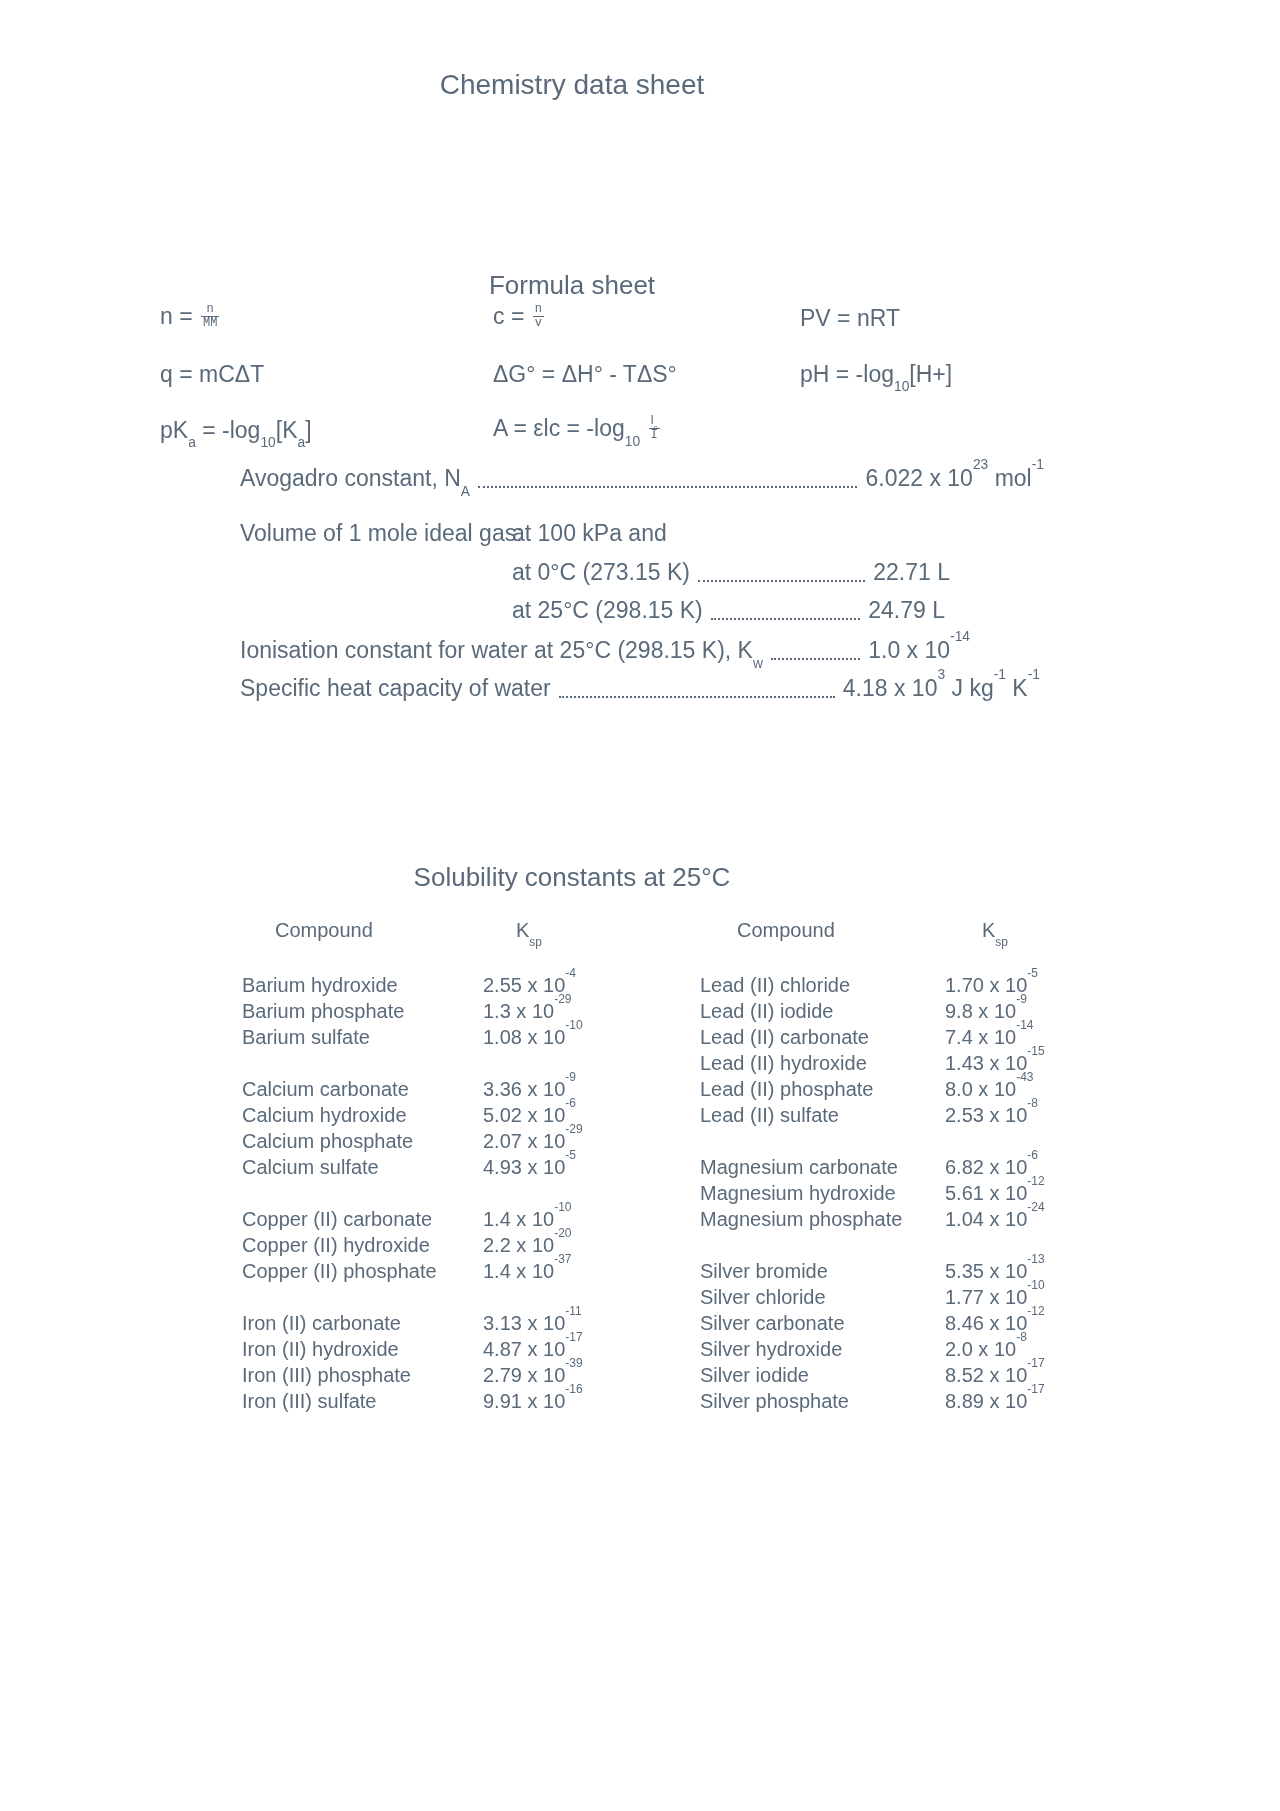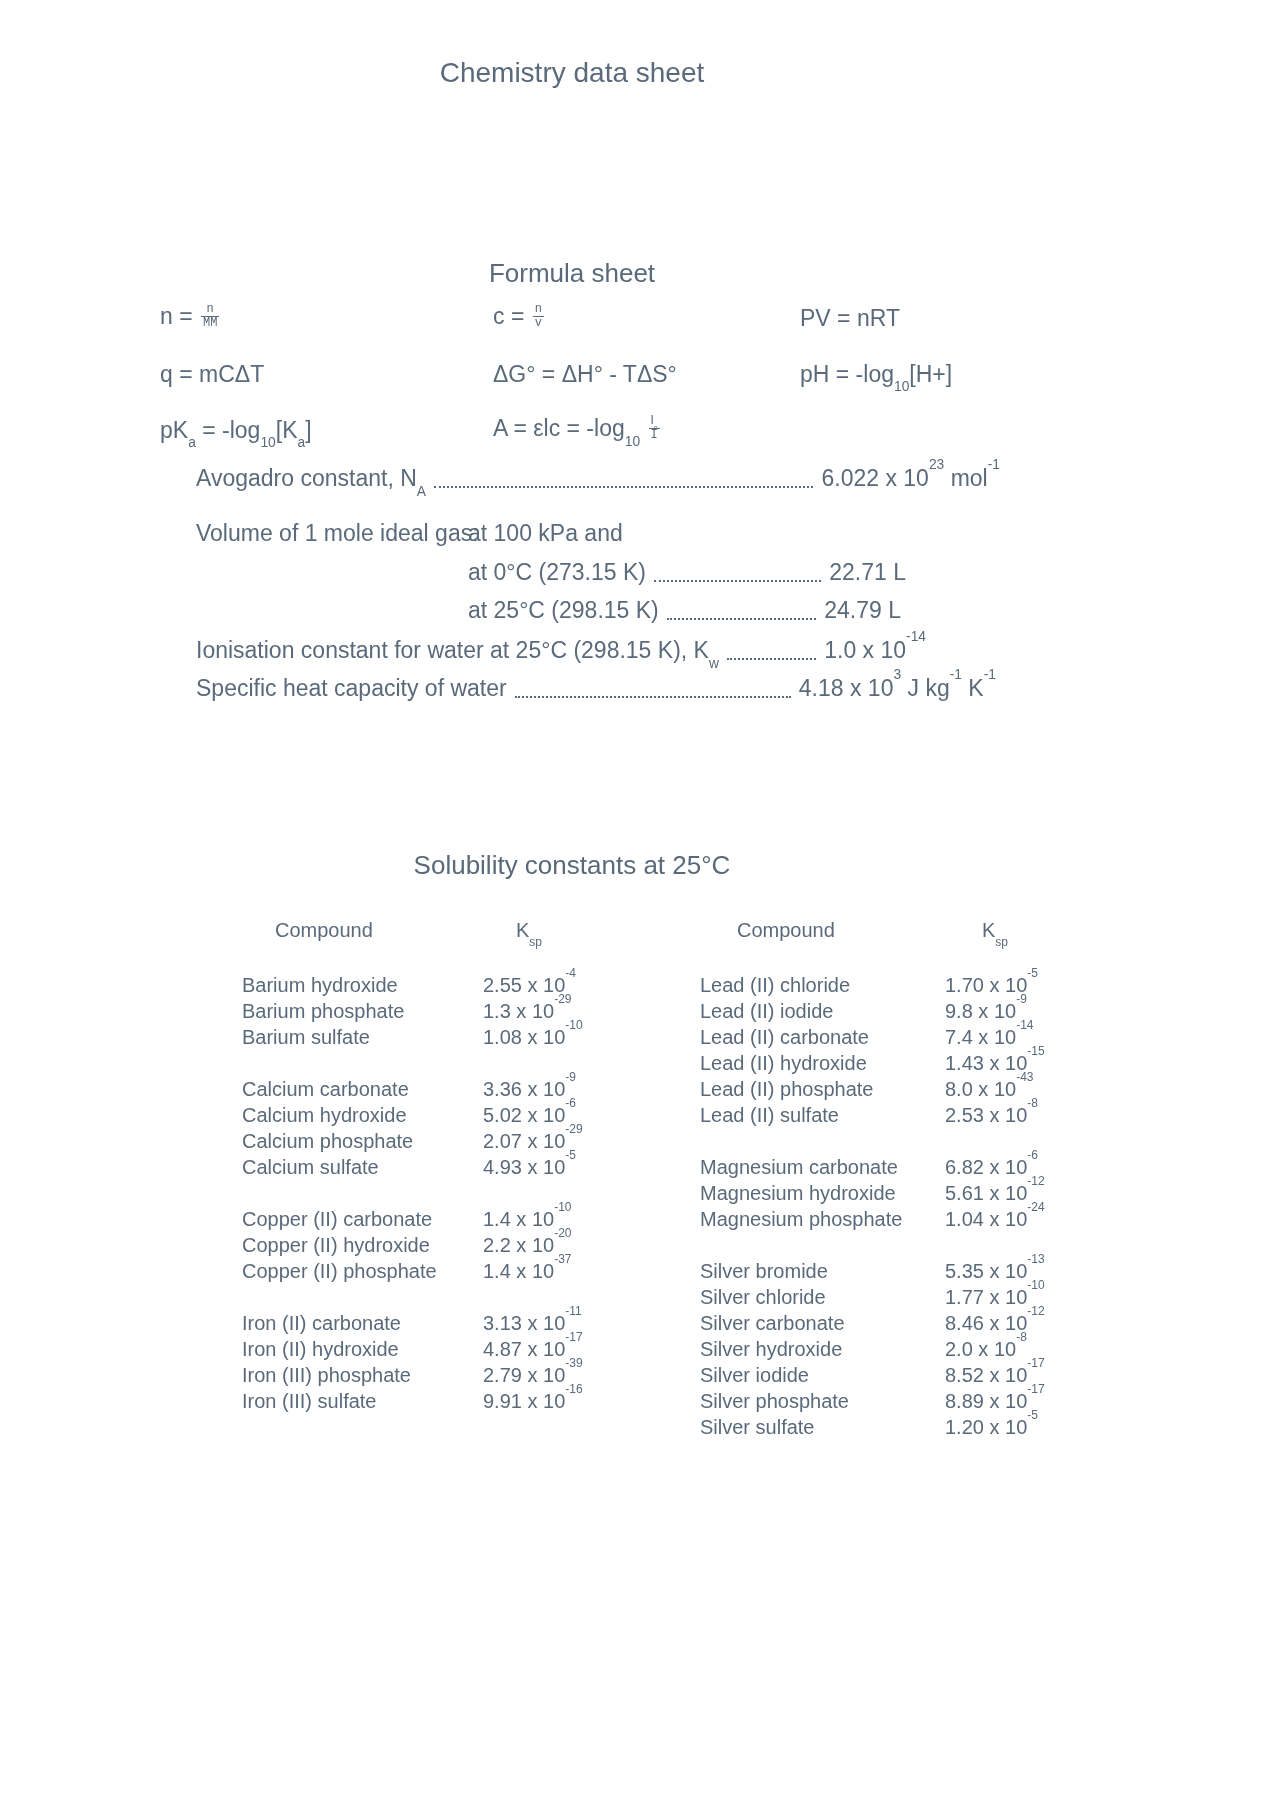--- a/index.html
+++ b/index.html
@@ -4,21 +4,21 @@
 <style>
   html,body{margin:0;padding:0;background:#ffffff;}
   .page{
     position:relative;
     width:1280px;height:1811px;
     background:#ffffff;
     font-family:"Liberation Sans", sans-serif;
     color:#5a6a7a;
     overflow:hidden;
   }
-  .centered{position:absolute;left:0;width:1144px;text-align:center;}
+  .centered{position:absolute;left:0;width:1144px;text-align:center;margin-top:12px;}
   .page-title{top:57px;font-size:28px;line-height:32px;}
   .formula-heading{top:256px;font-size:26px;line-height:34px;}
   .sol-heading{top:848px;font-size:26px;line-height:34px;}
 
   sup{font-size:0.6em;line-height:0;position:relative;top:-0.6em;}
   sub{font-size:0.6em;line-height:0;position:relative;top:0.3em;text-align:center;}
 
   .formula-grid{
     position:absolute;left:160px;top:290px;
     display:grid;grid-template-columns:333px 307px auto;
@@ -28,21 +28,21 @@
   .frac{
     display:inline-flex;flex-direction:column;align-items:center;
     font-size:0.52em;line-height:1.15;vertical-align:middle;
     position:relative;top:-0.15em;margin-left:2px;
   }
   .frac .den{border-top:1.5px solid currentColor;padding:0 2px;font-family:Liberation Mono, monospace;}
   .frac .num{padding:0 2px;}
 
   .const-line{
     position:absolute;display:flex;align-items:baseline;
-    font-size:23px;line-height:32px;white-space:nowrap;
+    font-size:23px;line-height:32px;white-space:nowrap;margin-left:44px;
   }
   .leader{
     flex:1 1 auto;min-width:18px;
     border-bottom:2.6px dotted #5a6a7a;
     align-self:flex-end;margin:0 8px 6px 8px;
   }
   .line-avogadro{left:196px;top:462px;width:804px;}
   .line-molar{left:196px;top:517px;width:700px;}
   .line-molar .cond{position:absolute;left:272px;top:0;}
   .line-v0{left:468px;top:556px;width:438px;}
@@ -230,21 +230,15 @@
         <span>2.79 x 10<sup>-39</sup></span>
         <span>Silver iodide</span>
         <span>8.52 x 10<sup>-17</sup></span>
       </div>
       <div class="trow">
         <span>Iron (III) sulfate</span>
         <span>9.91 x 10<sup>-16</sup></span>
         <span>Silver phosphate</span>
         <span>8.89 x 10<sup>-17</sup></span>
       </div>
-      <div class="trow">
-        <span></span>
-        <span></span>
-        <span>Silver sulfate</span>
-        <span>1.20 x 10<sup>-5</sup></span>
-      </div>
     </div>
 
 </div>
 
 </body></html>

